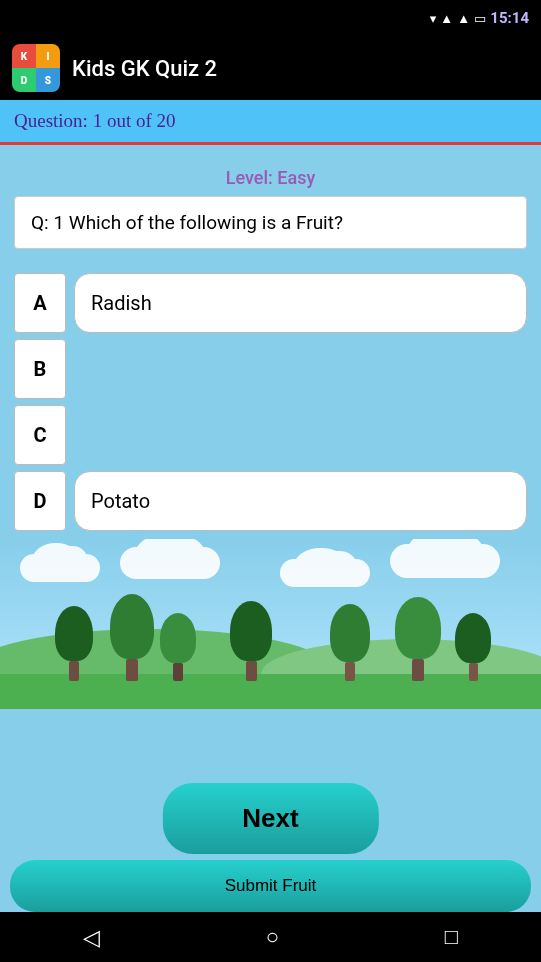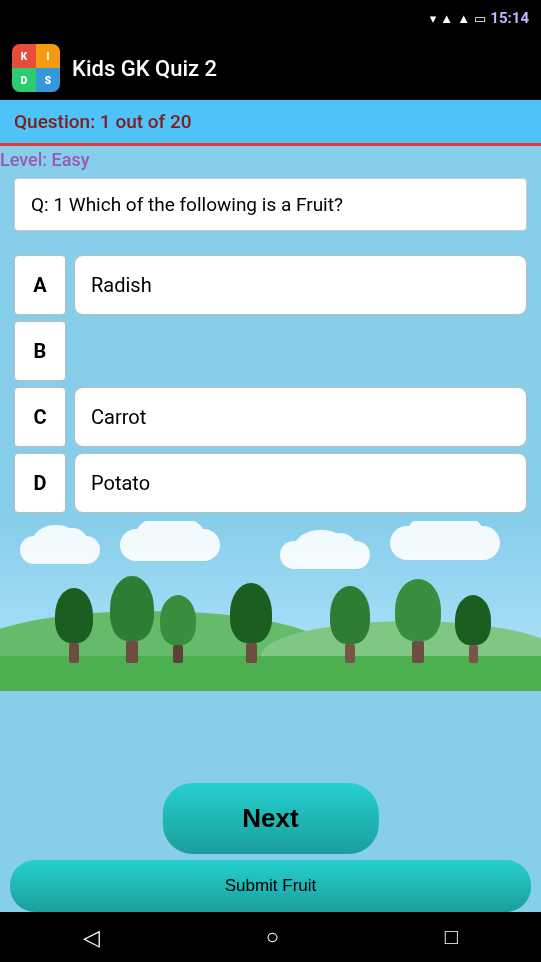--- a/index.html
+++ b/index.html
@@ -85,34 +85,36 @@
       font-weight: 500;
     }
 
     
     .question-header {
       background: #4fc3f7;
       padding: 10px 14px;
       border-bottom: 3px solid #e53935;
     }
     .question-counter {
-      color: #7f1d1d;
+      color: #4c1d95;
       font-size: 19px;
       font-weight: 500;
+      font-family: Liberation Serif, serif;
     }
 
     
     .main-content {
       background: #87CEEB;
       position: relative;
     }
 
     
     .level-container {
-      padding: 3px 0 8px;
+      text-align: center;
+      padding: 22px 0 8px;
     }
     .level-text {
       color: #9b59b6;
       font-size: 18px;
       font-weight: 500;
     }
 
     
     .question-box {
       background: white;
@@ -150,21 +152,21 @@
       font-size: 20px;
       font-weight: bold;
       color: #000;
       flex-shrink: 0;
     }
     .answer-option {
       flex: 1;
       height: 60px;
       background: white;
       border: 1px solid #bbb;
-      border-radius: 9px;
+      border-radius: 16px;
       display: flex;
       align-items: center;
       padding: 0 16px;
       font-size: 20px;
       color: #000;
       cursor: pointer;
     }
 
     
     .scenic-area {
@@ -355,21 +357,20 @@
   <div class="answers-area">
     <div class="answer-row">
       <div class="answer-letter">A</div>
       <div class="answer-option">Radish</div>
     </div>
     <div class="answer-row">
       <div class="answer-letter">B</div>
     </div>
     <div class="answer-row">
       <div class="answer-letter">C</div>
-      <div class="answer-option">Carrot</div>
     </div>
     <div class="answer-row">
       <div class="answer-letter">D</div>
       <div class="answer-option">Potato</div>
     </div>
   </div>
 
   <div class="scenic-area">
     <div class="sky"></div>
 

